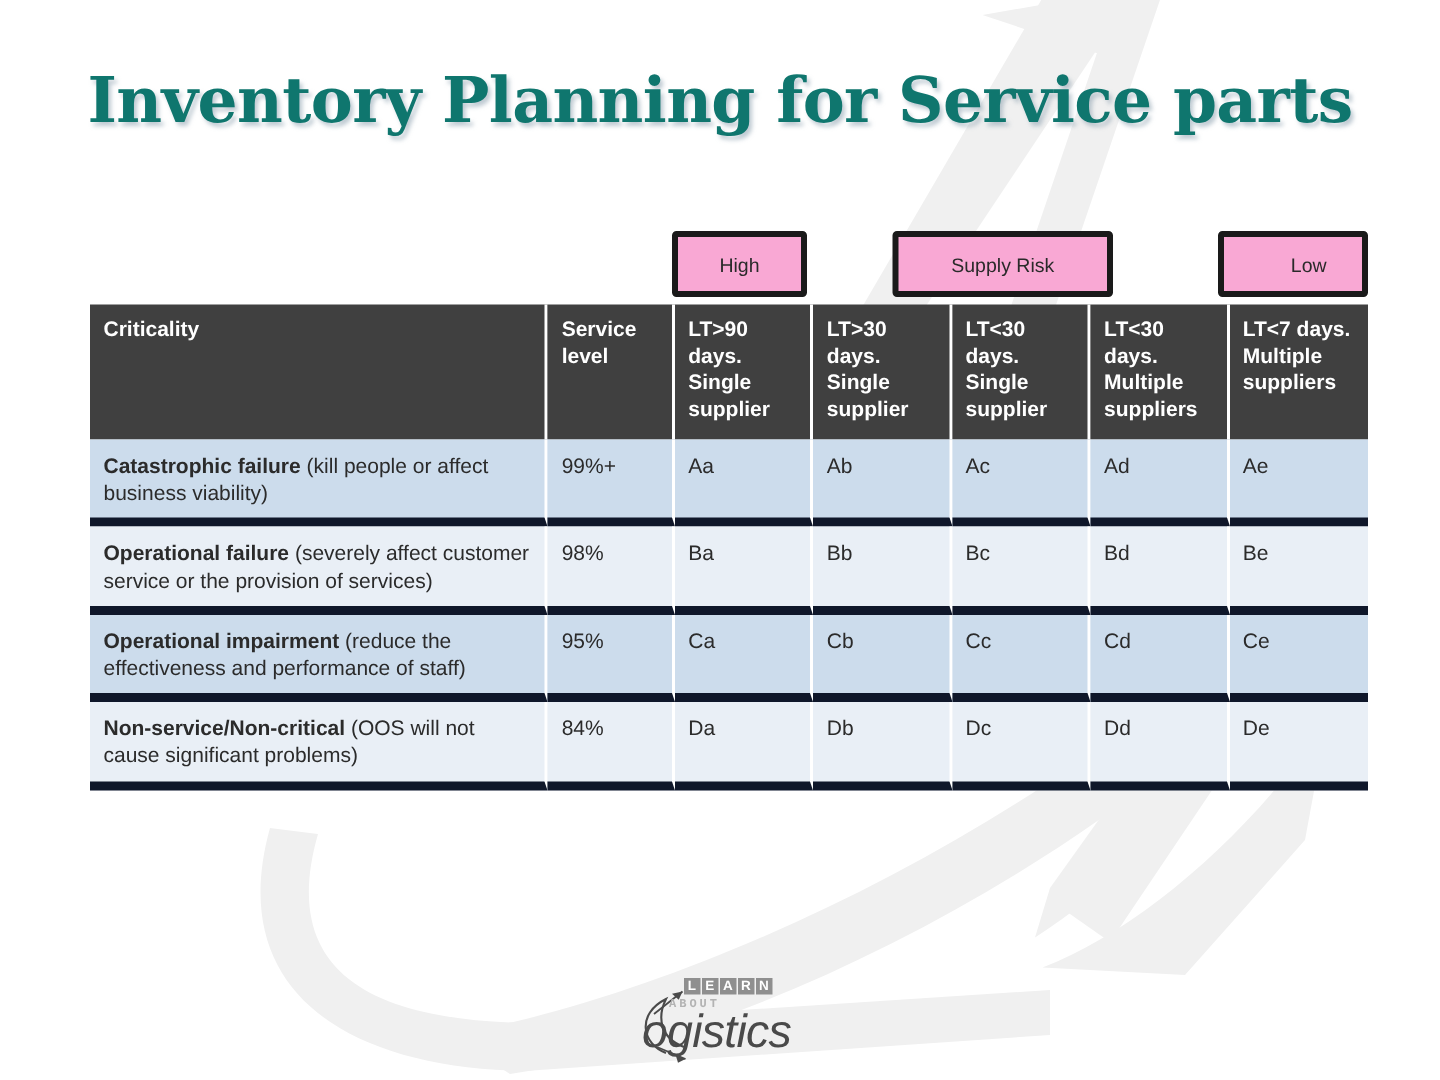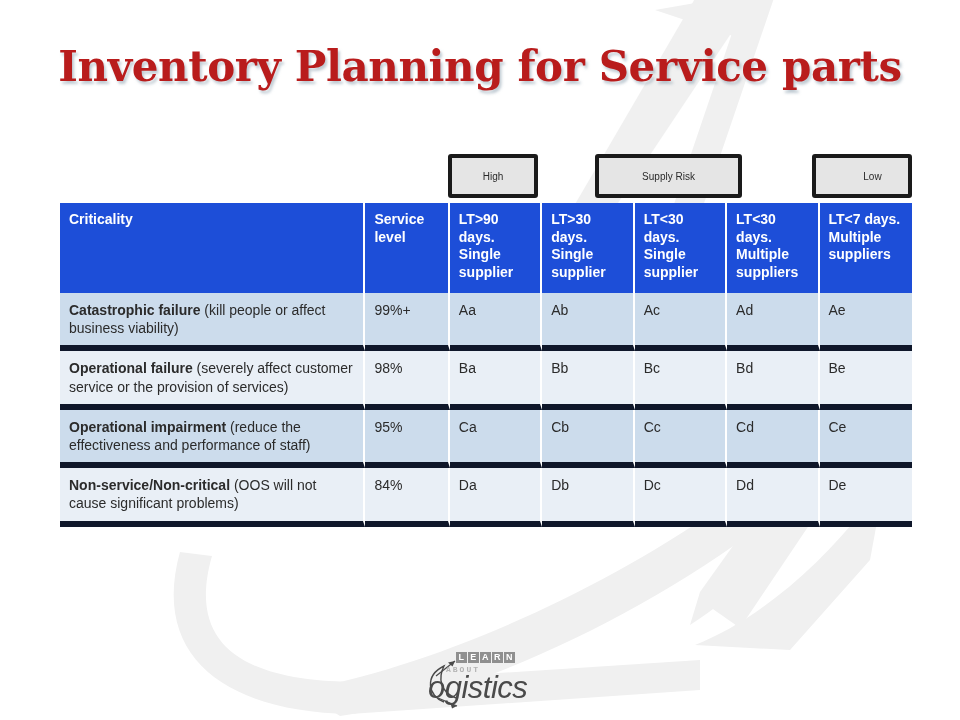--- a/index.html
+++ b/index.html
@@ -39,37 +39,37 @@
     position: absolute;
     left: 0;
     top: 42px;
     width: 960px;
     text-align: center;
     z-index: 3;
     font-family: "DejaVu Serif", "Liberation Serif", serif;
     font-weight: bold;
     font-size: 42px;
     letter-spacing: -0.4px;
-    color: #b91c1c;
+    color: #0f766e;
     text-shadow: 2px 3px 3px rgba(140,160,175,0.55);
     white-space: nowrap;
   }
 
   
   .legend-box {
     position: absolute;
     z-index: 4;
-    background: #e5e5e5;
+    background: #f9a8d4;
     border: 4px solid #1a1a1a;
     border-radius: 3px;
     display: flex;
     align-items: center;
     justify-content: center;
     font-family: "Liberation Sans", sans-serif;
-    font-size: 10px;
+    font-size: 13px;
     color: #2a2a2a;
     box-sizing: border-box;
   }
   #legend-high   { left: 448px; top: 154px; width: 90px;  height: 44px; }
   #legend-supply { left: 595px; top: 154px; width: 147px; height: 44px; }
   #legend-low    { left: 812px; top: 154px; width: 100px; height: 44px; padding-left: 21px; }
 
   
   #risk-table {
     position: absolute;
@@ -80,21 +80,21 @@
     border-spacing: 0;
     z-index: 2;
     table-layout: fixed;
   }
   #risk-table th, #risk-table td {
     vertical-align: top;
     padding: 8px 8px 8px 9px;
     box-sizing: border-box;
   }
   #risk-table thead th {
-    background: #1d4ed8;
+    background: #404040;
     color: #ffffff;
     font-weight: bold;
     font-size: 14px;
     line-height: 1.25;
     text-align: left;
     border-right: 2px solid #ffffff;
     height: 90px;
   }
   #risk-table thead th:last-child { border-right: none; }
 

